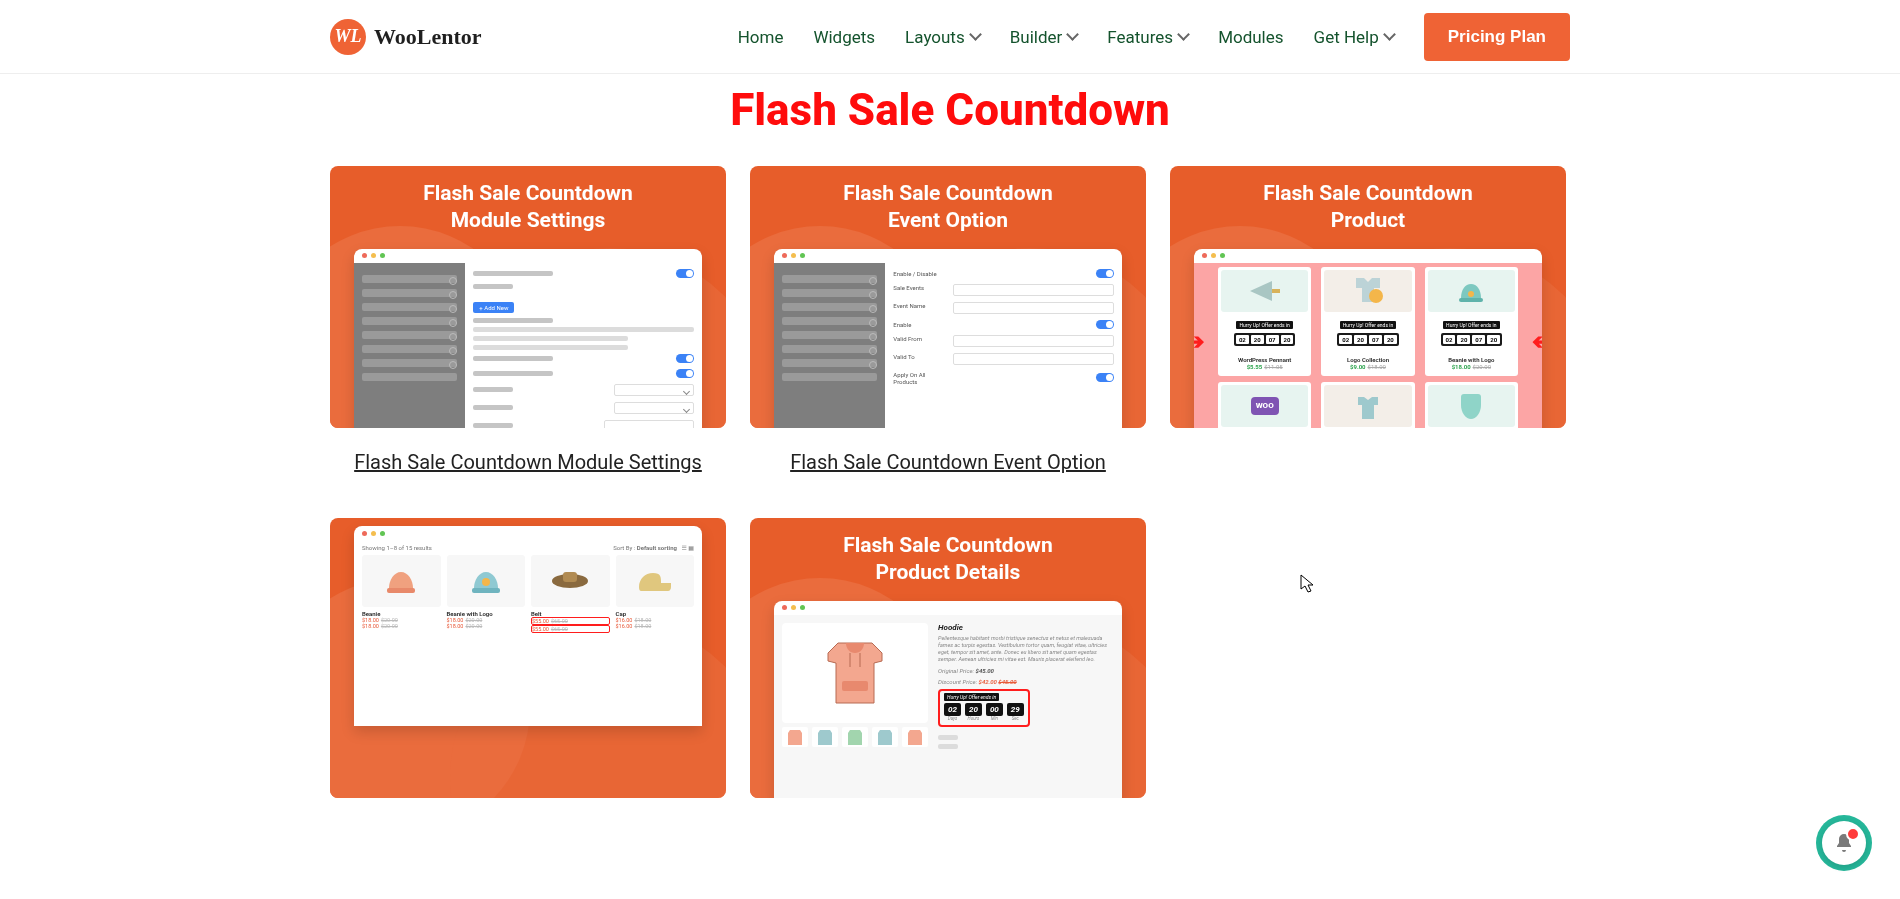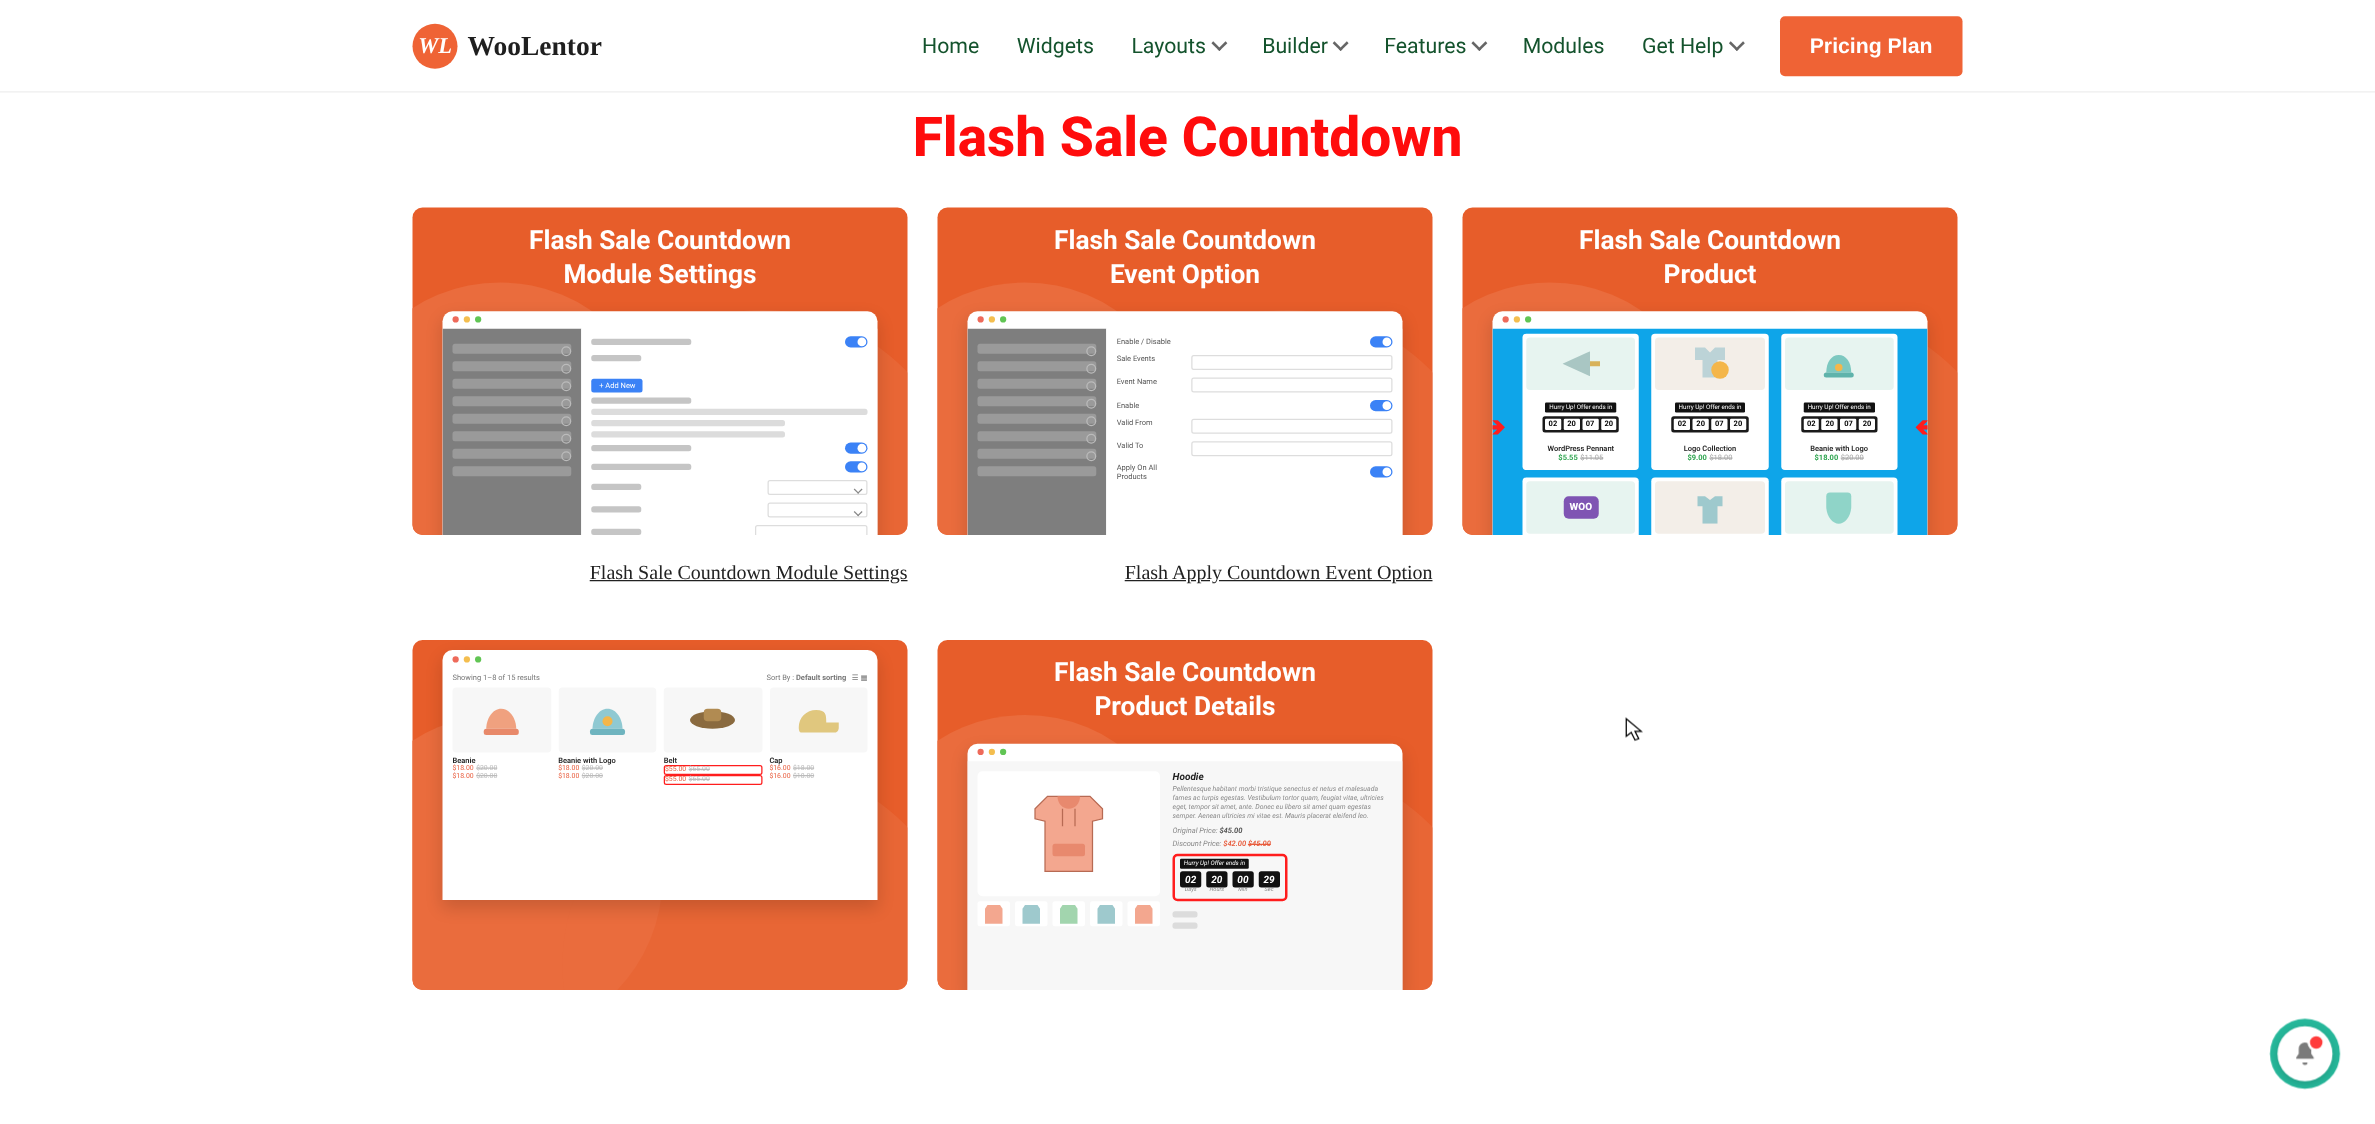--- a/index.html
+++ b/index.html
@@ -20,21 +20,21 @@
   .card-col { width: 396px; }
   .card { background: #e75d2a; border-radius: 8px; overflow: hidden; position: relative; height: 262px; }
   .card::before { content: ""; position: absolute; left: -60px; top: 60px; width: 260px; height: 260px; border-radius: 50%; background: #ea6c3d; }
   .card::after { content: ""; position: absolute; left: 120px; bottom: -140px; width: 320px; height: 320px; border-radius: 50%; background: #ea6c3d; opacity: 0.6; }
   .card-title { position: relative; z-index: 2; color: #fff; text-align: center; font-size: 21px; font-weight: 700; padding: 14px 12px 6px; line-height: 1.3; }
   .thumb { position: relative; z-index: 2; margin: 8px 24px 0; height: 188px; background: #fff; border-radius: 8px 8px 0 0; box-shadow: 0 6px 14px rgba(0,0,0,0.15); overflow: hidden; }
   .thumb .dots { height: 14px; display: flex; align-items: center; gap: 4px; padding-left: 8px; }
   .thumb .dots i { width: 5px; height: 5px; border-radius: 50%; background: #ee6a5a; }
   .thumb .dots i:nth-child(2) { background: #f4be4f; }
   .thumb .dots i:nth-child(3) { background: #61c554; }
-  .caption { text-align: right; margin-top: 22px; font-size: 16px; font-family: Liberation Serif, serif; }
+  .caption { text-align: center; margin-top: 22px; font-size: 20px; }
   .caption a { color: #222; text-decoration: underline; cursor: pointer; }
   .row2 { margin-top: 44px; }
   
   .split { display: flex; height: calc(100% - 14px); }
   .left-dark { width: 32%; background: #7e7e7e; padding: 6px 4px; }
   .left-dark .lbl { height: 8px; background: #9a9a9a; border-radius: 2px; margin: 6px 4px; }
   .left-dark .dot-r { width: 8px; height: 8px; border-radius: 50%; border: 1px solid #bbb; float: right; margin: -12px 4px 0 0; }
   .right-form { flex: 1; background: #fff; padding: 6px 8px 0; overflow: hidden; position: relative; }
   .form-row { display: flex; align-items: center; justify-content: space-between; margin-bottom: 6px; }
   .lab { width: 60px; height: 5px; background: #c5c5c5; border-radius: 2px; }
@@ -46,21 +46,21 @@
   .gray-line { height: 5px; background: #dcdcdc; border-radius: 2px; margin: 4px 0; }
   .gray-line.short { width: 70%; }
   .sel-box { width: 80px; height: 12px; border: 1px solid #ddd; border-radius: 2px; position: relative; }
   .sel-box::after { content: ""; position: absolute; right: 4px; top: 4px; width: 4px; height: 4px; border-right: 1px solid #888; border-bottom: 1px solid #888; transform: rotate(45deg); }
   .input-box { width: 90px; height: 12px; border: 1px solid #ddd; border-radius: 2px; }
   .event-form { font-size: 6px; color: #555; }
   .event-form .row { display: flex; align-items: flex-start; gap: 10px; margin-bottom: 6px; }
   .event-form .rlab { width: 50px; }
   .event-form .rinp { flex: 1; height: 12px; border: 1px solid #ddd; border-radius: 2px; }
   
-  .prod-grid { padding: 4px 24px; display: grid; grid-template-columns: repeat(3,1fr); gap: 6px 10px; background: #0ea5e9; height: calc(100% - 14px); }
+  .prod-grid { padding: 4px 24px; display: grid; grid-template-columns: repeat(3,1fr); gap: 6px 10px; background: #fca5a5; height: calc(100% - 14px); }
   .pitem { background: #fff; border-radius: 3px; padding: 3px; text-align: center; position: relative; }
   .pimg { height: 42px; border-radius: 3px; background: #e7f4f0; display: flex; align-items: center; justify-content: center; }
   .pname { font-size: 6px; font-weight: 600; margin-top: 10px; }
   .pprice { font-size: 6px; }
   .pprice .sale { color: #2ea44f; font-weight: 700; }
   .pprice .orig { color: #aaa; text-decoration: line-through; margin-left: 2px; }
   .cd-strip { background: #1a1a1a; color: #fff; display: flex; gap: 2px; padding: 2px; border-radius: 2px; margin: 2px auto 0; width: fit-content; }
   .cd-strip span { background: #fff; color: #000; font-size: 6px; font-weight: 700; padding: 1px 3px; border-radius: 1px; }
   .cd-label { font-size: 5px; background: #111; color: #fff; display: inline-block; padding: 1px 3px; border-radius: 1px; margin-top: 2px; }
   .arrow-red { position: absolute; color: #ff1d1d; font-size: 22px; font-weight: 900; }
@@ -259,21 +259,21 @@
                   <div class="rinp"></div>
                 </div>
               <div class="form-row">
                   <div class="rlab">Apply On All Products</div>
                   <span class="toggle"></span>
                 </div>
             </div>
           </div>
         </div>
       </div>
-      <div class="caption"><a>Flash Apply Countdown Event Option</a></div>
+      <div class="caption"><a>Flash Sale Countdown Event Option</a></div>
     </div>
 
     <div class="card-col">
       <div class="card">
         <div class="card-title"><span>Flash Sale Countdown</span><br><span>Product</span></div>
         <div class="thumb" style="position:relative;">
           <div class="dots">
               <i></i>
               <i></i>
               <i></i>

